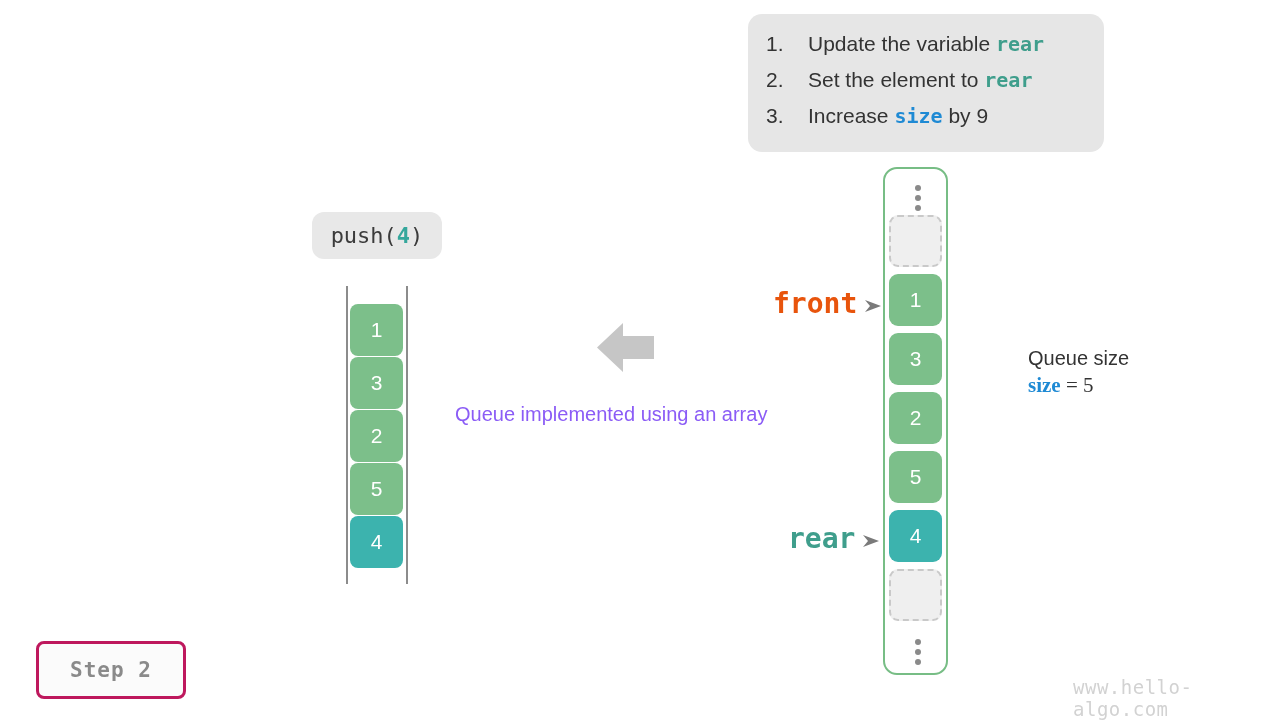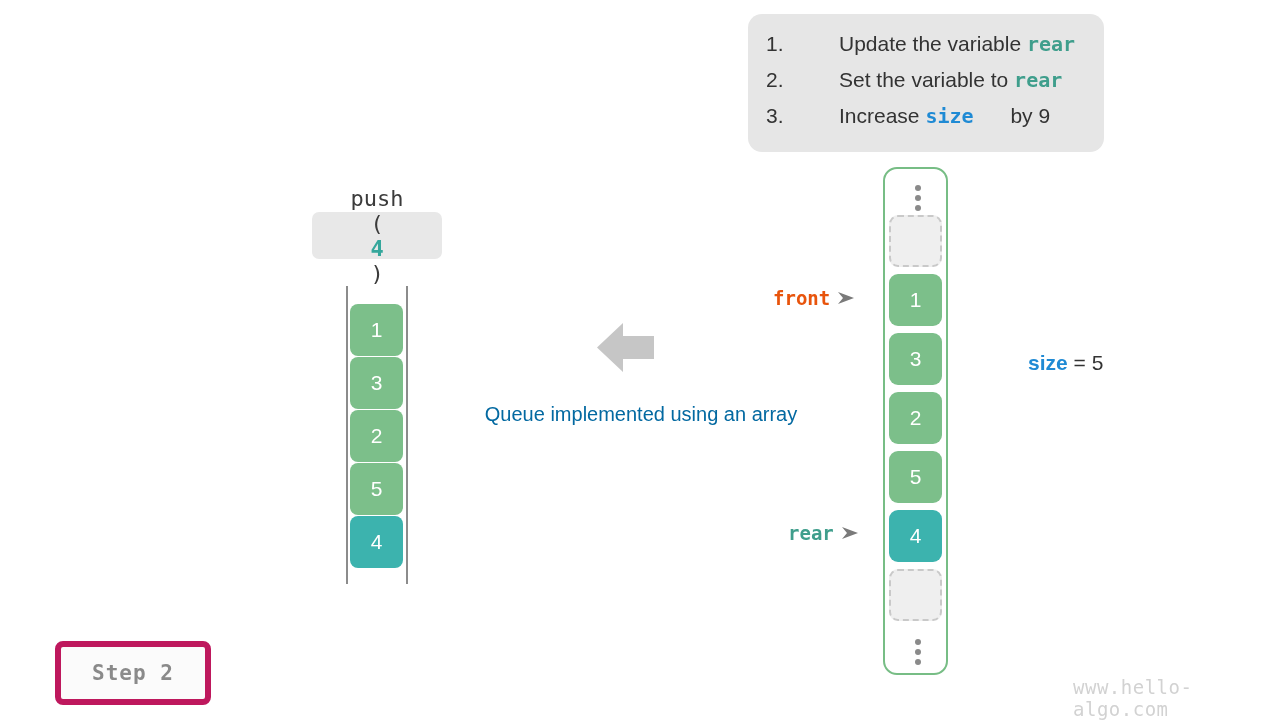--- a/index.html
+++ b/index.html
@@ -40,46 +40,45 @@
     font-size: 21px;
     color: #333333;
     white-space: pre;
   }
   .instr-num {
     width: 42px;
     flex: 0 0 42px;
     color: #333333;
     font-size: 21px;
   }
-  .instr-text { color: #333333; margin-left: 31px; }
+  .instr-text { color: #333333; }
   .mono {
     font-family: "DejaVu Sans Mono", "Liberation Mono", monospace;
     font-weight: bold;
     font-size: 20px;
   }
   .tok-rear { color: #3f9e8c; }
   .tok-size { color: #1f8ad4; }
 
   
   #push-label {
     position: absolute;
     left: 312px;
     top: 212px;
     width: 130px;
     height: 47px;
     background: #e8e8e8;
-    border-radius: 7px;
+    border-radius: 12px;
     display: flex;
     align-items: center;
     justify-content: center;
     font-family: "DejaVu Sans Mono", "Liberation Mono", monospace;
     font-size: 22px;
     color: #3b3b3b;
     letter-spacing: 0px;
-    flex-direction: column;
   }
   #push-label .arg { color: #35a79c; font-weight: bold; }
 
   
   #left-queue {
     position: absolute;
     left: 340px;
     top: 286px;
     width: 72px;
     height: 298px;
@@ -122,23 +121,23 @@
     left: 597px;
     top: 322px;
     width: 57px;
     height: 51px;
   }
   #caption {
     position: absolute;
     left: 455px;
     top: 403px;
     width: 372px;
-    text-align: center;
+    text-align: left;
     font-size: 20px;
-    color: #0369a1;
+    color: #8b5cf6;
   }
 
   
   #array-container {
     position: absolute;
     left: 883px;
     top: 167px;
     width: 65px;
     height: 508px;
     border: 2px solid #77bd85;
@@ -189,68 +188,66 @@
   .slot.teal  { background: #3cb3ae; }
 
   
   .pointer {
     position: absolute;
     display: flex;
     align-items: center;
     gap: 8px;
     font-family: "DejaVu Sans Mono", "Liberation Mono", monospace;
     font-weight: bold;
-    font-size: 19px;
+    font-size: 28px;
   }
   #ptr-front { left: 773px; top: 287px; }
   #ptr-rear  { left: 788px; top: 522px; }
   #ptr-front .ptr-text { color: #e8540c; }
   #ptr-rear  .ptr-text { color: #3f9e8c; }
   .ptr-arrow { display: block; }
 
   
   #size-block {
     position: absolute;
     left: 1028px;
     top: 343px;
     width: 200px;
   }
   #size-title {
     font-size: 20px;
     color: #333333;
     line-height: 30px;
   }
   #size-expr {
-    margin-top: 8px;
-    font-family: Liberation Sans, sans-serif;
+    font-family: Liberation Serif, serif;
     font-size: 21px;
     color: #333333;
     white-space: pre;
   }
   #size-expr .kw { color: #1f8ad4; font-weight: bold; }
 
   
   #step-badge {
     position: absolute;
     left: 36px;
     top: 641px;
     width: 144px;
     height: 52px;
-    border: 6px solid #be185d;
+    border: 3px solid #be185d;
     border-radius: 8px;
     background: #fbfbfb;
     display: flex;
     align-items: center;
     justify-content: center;
     font-family: "DejaVu Sans Mono", "Liberation Mono", monospace;
     font-weight: bold;
     font-size: 21px;
     color: #8a8a8a;
     letter-spacing: 1px;
-    margin-left: 19px;
   }
 
   
   #watermark {
     position: absolute;
     left: 1073px;
     top: 676px;
     font-family: "DejaVu Sans Mono", "Liberation Mono", monospace;
     font-size: 19px;
     color: #d2d2d2;
@@ -262,21 +259,21 @@
 
 <div class="canvas">
 
   <div id="instructions">
     <div class="instr-row">
       <span class="instr-num">1.</span>
       <span class="instr-text">Update the variable </span><span class="mono tok-rear">rear</span><span class="instr-text"></span>
     </div>
     <div class="instr-row">
       <span class="instr-num">2.</span>
-      <span class="instr-text">Set the variable to </span><span class="mono tok-rear">rear</span><span class="instr-text"></span>
+      <span class="instr-text">Set the element to </span><span class="mono tok-rear">rear</span><span class="instr-text"></span>
     </div>
     <div class="instr-row">
       <span class="instr-num">3.</span>
       <span class="instr-text">Increase </span><span class="mono tok-size">size</span><span class="instr-text"> by 9</span>
     </div>
   </div>
 
   <div id="push-label">
       <span>push</span>
       <span>(</span>
@@ -338,20 +335,21 @@
   <div class="pointer" id="ptr-rear">
     <span class="ptr-text">rear</span>
     <span class="ptr-arrow">
       <svg width="18" height="14" viewBox="0 0 18 14" xmlns="http://www.w3.org/2000/svg">
         <path d="M0 1 L16 7 L0 13 L5 7 Z" fill="#7a7a7a"></path>
       </svg>
     </span>
   </div>
 
   <div id="size-block">
+    <div id="size-title">Queue size</div>
     <div id="size-expr"><span class="kw">size</span><span> = </span><span>5</span></div>
   </div>
 
   <div id="step-badge">Step 2</div>
 
   <div id="watermark">www.hello-algo.com</div>
 
 </div>
 
 </body></html>

